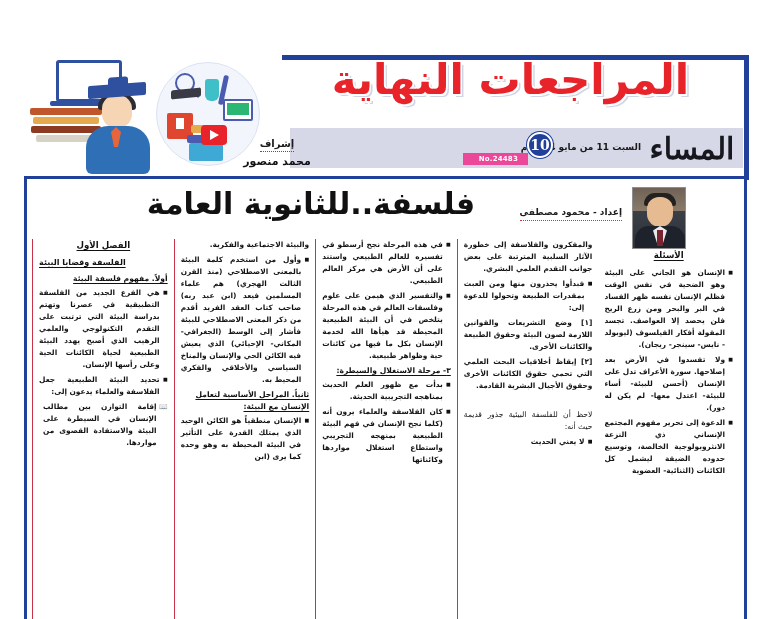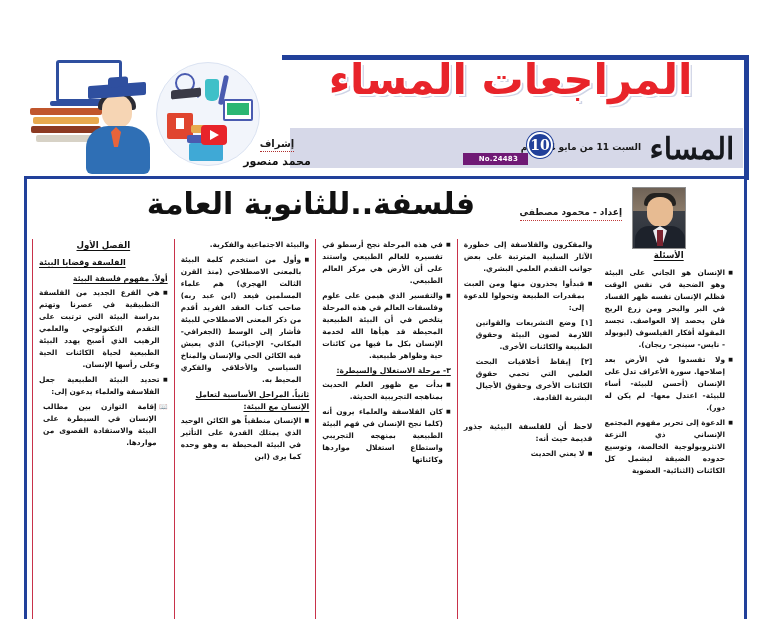--- a/index.html
+++ b/index.html
@@ -123,21 +123,21 @@
     display: flex;
     align-items: center;
     justify-content: center;
     font-family: "DejaVu Serif", serif;
   }
 
   .issue-no {
     position: absolute;
     top: 153px;
     right: 243px;
-    background: #701a75;
+    background: #ec4899;
     color: #ffffff;
     font-size: 7px;
     font-weight: 900;
     padding: 2px 10px 2px 16px;
     letter-spacing: 0.2px;
     direction: ltr;
   }
 
   .supervisor {
     position: absolute;
@@ -405,44 +405,44 @@
   p.book-bullet::before {
     content: "\1F4D6";
     position: absolute;
     right: 0;
     top: 1px;
     font-size: 7px;
     line-height: 1.5;
   }
 
   p.num-item {
-    margin: 0 0 3px 12px;
+    margin: 0 0 3px 0;
     text-align: justify;
   }
 
   p.note {
     margin: 17px 0 3px 0;
-    font-weight: 700;
+    font-weight: 400;
     text-align: justify;
     font-size: 7.6px;
   }
 
   .col-photo-holder { height: 10px; }
 </style>
 </head>
 <body>
 
 <div class="page">
 
   <div class="header-zone">
 
     <div class="blue-top-rule"></div>
     <div class="blue-right-rail"></div>
 
-    <div class="masthead-title">المراجعات المساء</div>
+    <div class="masthead-title">المراجعات النهاية</div>
 
     <div class="info-strip"></div>
 
     <div class="nameplate">المساء</div>
 
     <div class="issue-date">السبت 11 من مايو 2024 م</div>
 
     <div class="page-badge">10</div>
 
     <div class="issue-no">No.24483</div>

